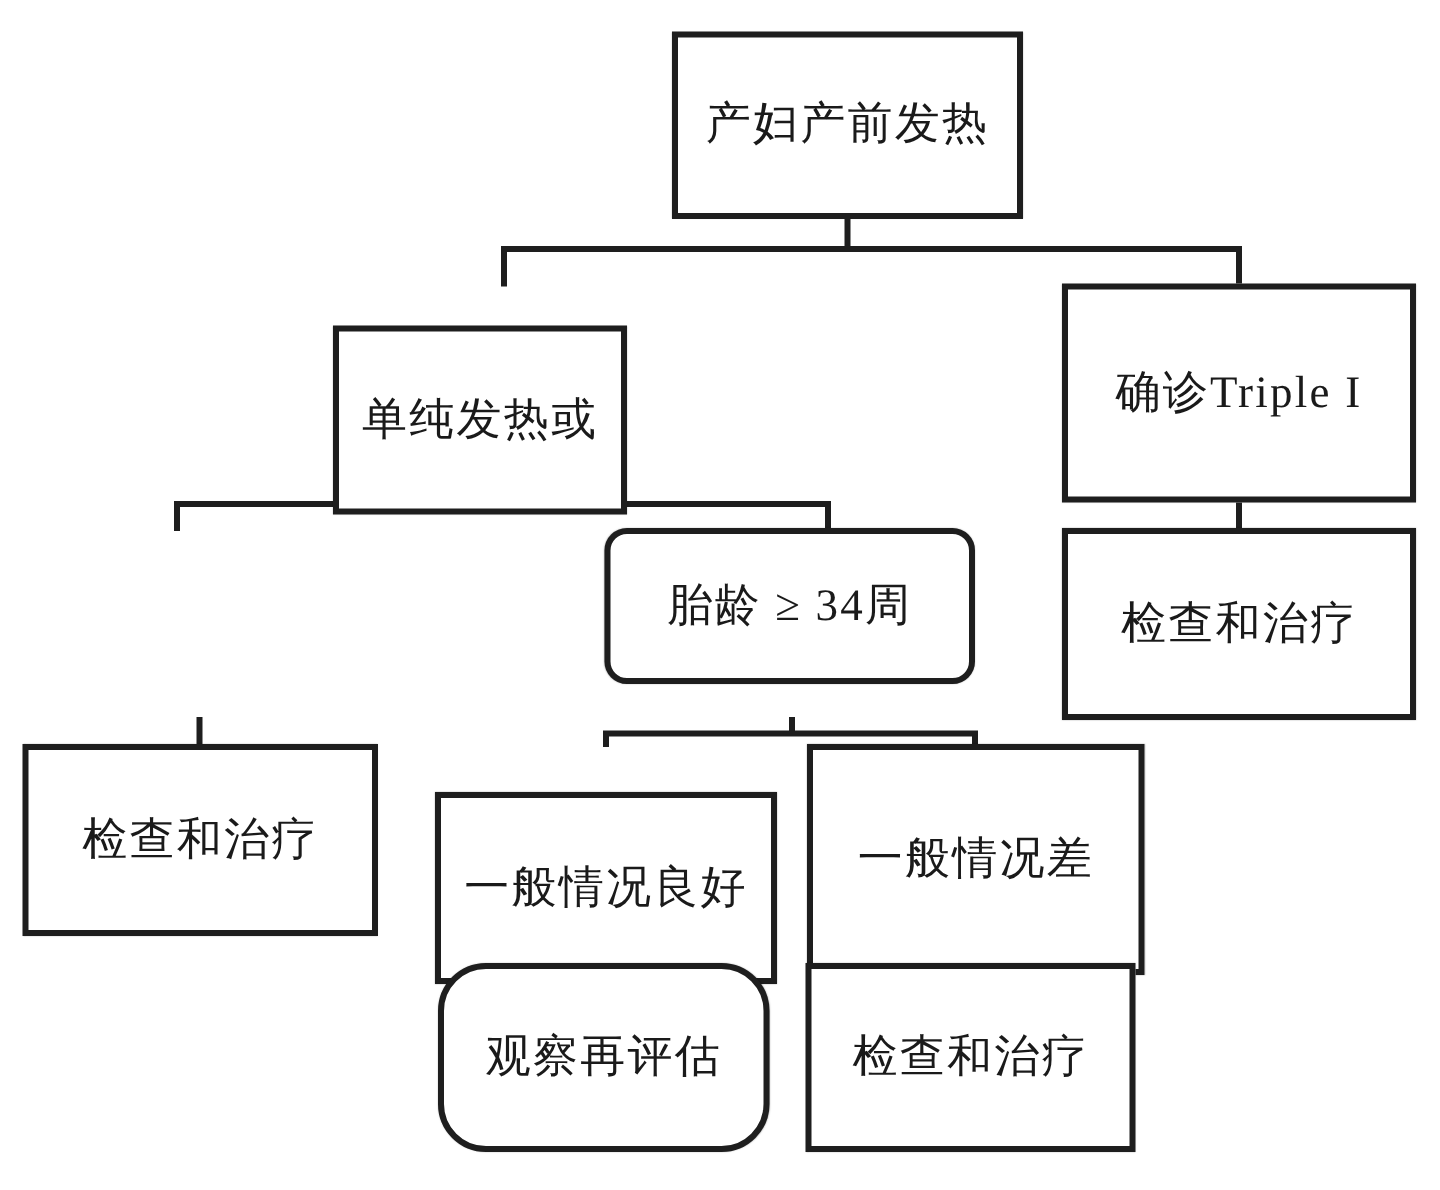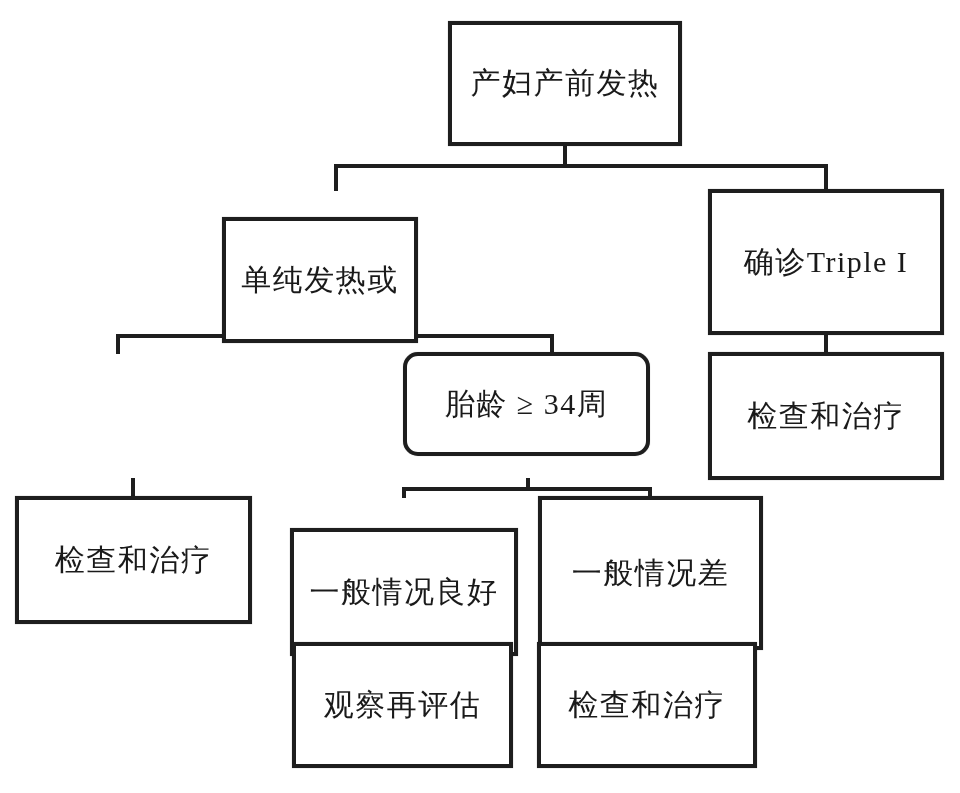--- a/index.html
+++ b/index.html
@@ -52,21 +52,21 @@
   
   #n-root        { left: 448px; top:  21px; width: 234px; height: 125px; }
   #n-suspected   { left: 222px; top: 189px; width: 196px; height: 126px; margin-top: 28px; }
   #n-confirmed   { left: 708px; top: 189px; width: 236px; height: 146px; }
   #n-lt34        { left:  15px; top: 352px; width: 237px; height: 128px; }
   #n-ge34        { left: 403px; top: 352px; width: 247px; height: 104px; border-radius: 15px; }
   #n-conf-treat  { left: 708px; top: 352px; width: 236px; height: 128px; }
   #n-lt34-treat  { left:  15px; top: 496px; width: 237px; height: 128px; }
   #n-good        { left: 290px; top: 496px; width: 228px; height: 128px; margin-top: 32px; }
   #n-poor        { left: 538px; top: 496px; width: 225px; height: 154px; }
-  #n-observe     { left: 292px; top: 642px; width: 221px; height: 126px; }
+  #n-observe     { left: 292px; top: 642px; width: 221px; height: 126px; border-radius: 32px; }
   #n-poor-treat  { left: 537px; top: 642px; width: 220px; height: 126px; }
 </style>
 </head>
 <body>
 
 <div class="stage">
 
   <svg class="connectors" viewBox="0 0 960 793" aria-hidden="true">
 
     <path d="M565 146 V166 M336 191 V166 H826 V191"></path>

